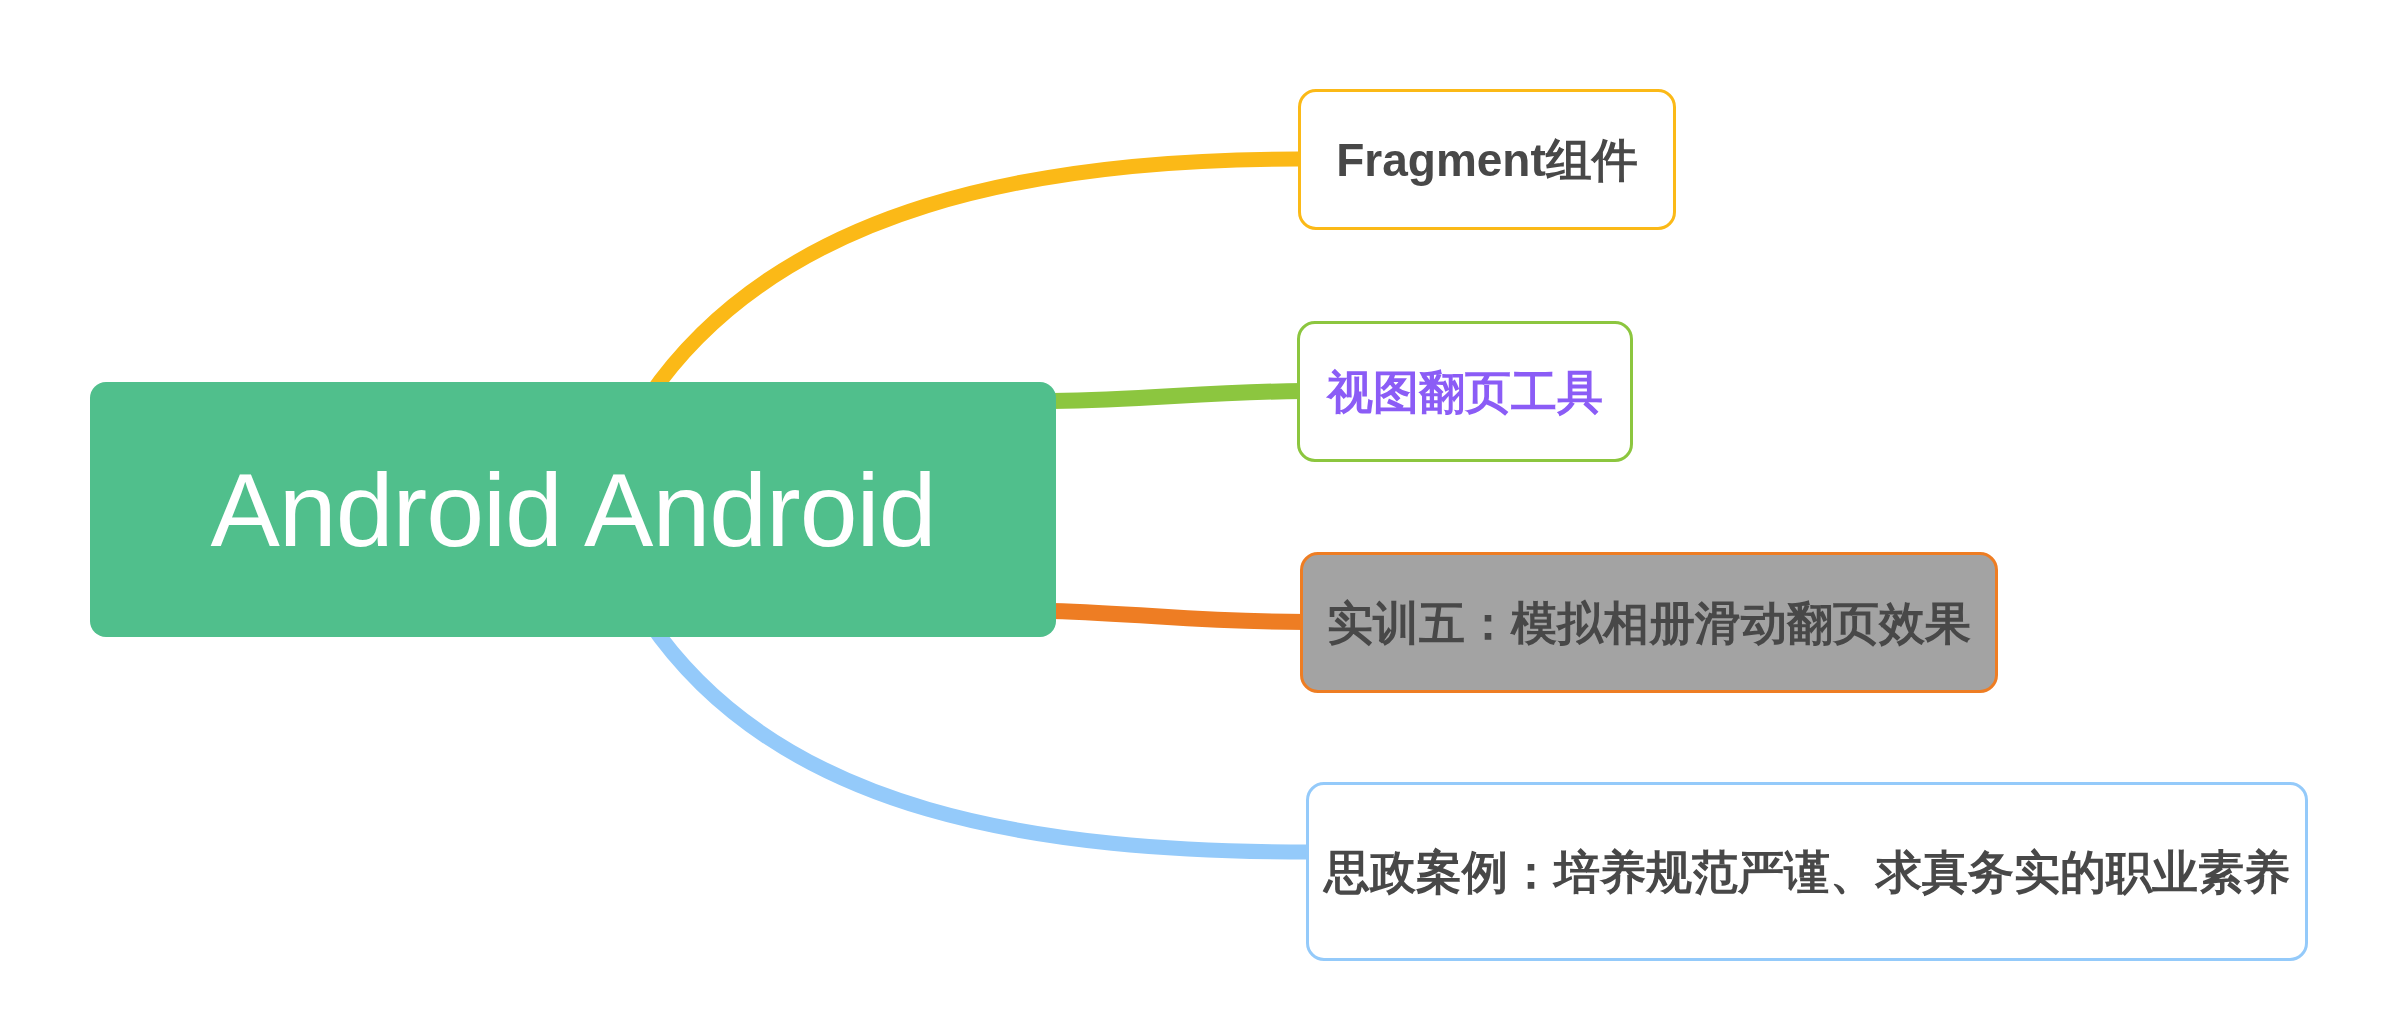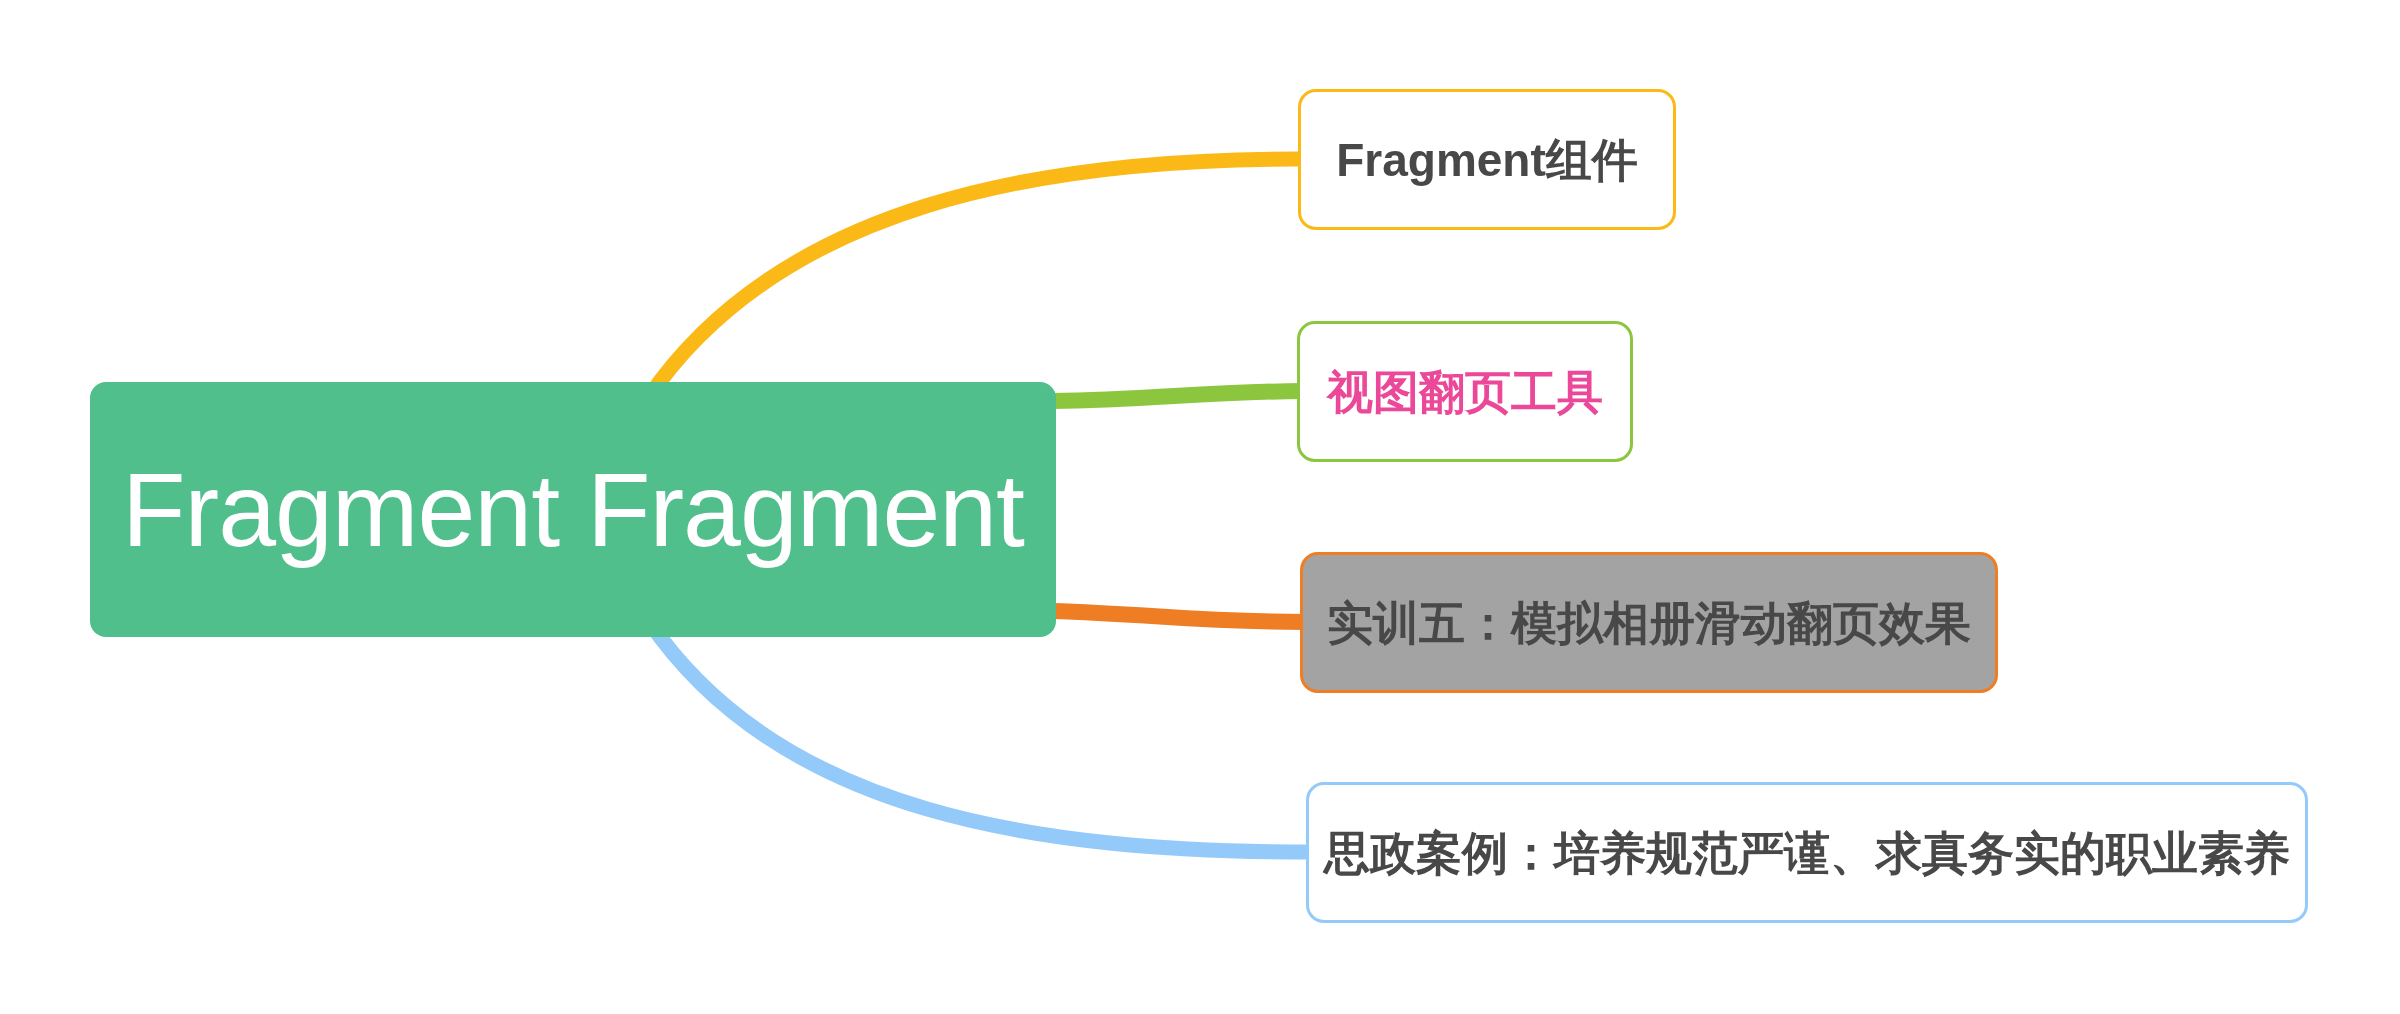--- a/index.html
+++ b/index.html
@@ -59,43 +59,43 @@
   }
   .branch-node .branch-label {
     font-size: 46px;
     font-weight: bold;
     white-space: nowrap;
     line-height: 1;
   }
   .node-1 { left: 1298px; top: 89px;  width: 378px;  height: 141px; }
   .node-2 { left: 1297px; top: 321px; width: 336px;  height: 141px; }
   .node-3 { left: 1300px; top: 552px; width: 698px;  height: 141px; }
-  .node-4 { left: 1306px; top: 782px; width: 1002px; height: 141px; }
+  .node-4 { left: 1306px; top: 782px; width: 1002px; height: 179px; }
 </style>
 </head>
 <body>
 
 <div class="canvas">
 
   <svg class="connectors" viewBox="0 0 2400 1014" xmlns="http://www.w3.org/2000/svg">
     <path stroke-width="15" d="M 648 398 C 780 205, 1040 158, 1305 159" style="stroke: rgb(251, 185, 23);"></path>
     <path stroke-width="16" d="M 1052 401 C 1150 400, 1200 392, 1303 391" style="stroke: rgb(140, 198, 63);"></path>
     <path stroke-width="16" d="M 1052 611 C 1150 614, 1200 622, 1306 622" style="stroke: rgb(238, 125, 35);"></path>
     <path stroke-width="15" d="M 648 620 C 780 815, 1040 852, 1312 852" style="stroke: rgb(148, 202, 250);"></path>
   </svg>
 
   <div class="root-node" style="background-color: rgb(80, 191, 140); color: rgb(255, 255, 255);">
-    <span class="root-label">Fragment Fragment</span>
+    <span class="root-label">Android Android</span>
   </div>
 
   <div class="branch-node node-1" style="border-color: rgb(251, 185, 23); background-color: rgb(255, 255, 255); color: rgb(72, 72, 72);">
     <span class="branch-label">Fragment组件</span>
   </div>
 
-  <div class="branch-node node-2" style="border-color: rgb(140, 198, 63); background-color: rgb(255, 255, 255); color: #ec4899;">
+  <div class="branch-node node-2" style="border-color: rgb(140, 198, 63); background-color: rgb(255, 255, 255); color: #8b5cf6;">
     <span class="branch-label">视图翻页工具</span>
   </div>
 
   <div class="branch-node node-3" style="border-color: rgb(238, 125, 35); background-color: #a3a3a3; color: rgb(72, 72, 72);">
     <span class="branch-label">实训五：模拟相册滑动翻页效果</span>
   </div>
 
   <div class="branch-node node-4" style="border-color: rgb(148, 202, 250); background-color: rgb(255, 255, 255); color: rgb(72, 72, 72);">
     <span class="branch-label">思政案例：培养规范严谨、求真务实的职业素养</span>
   </div>

